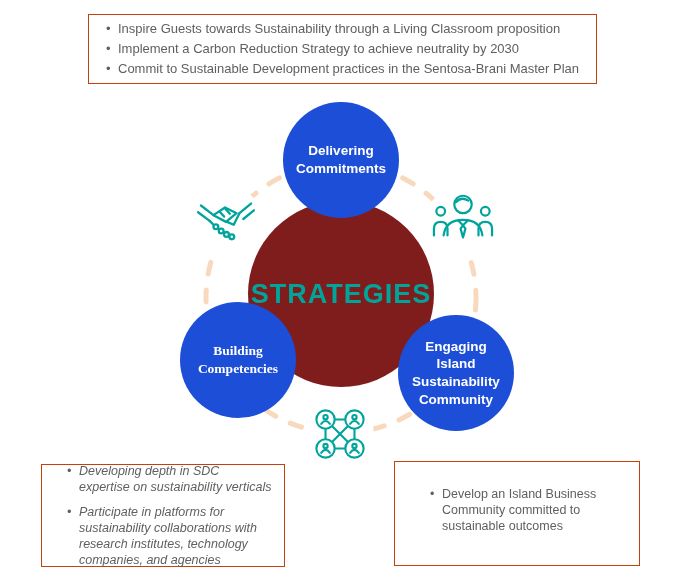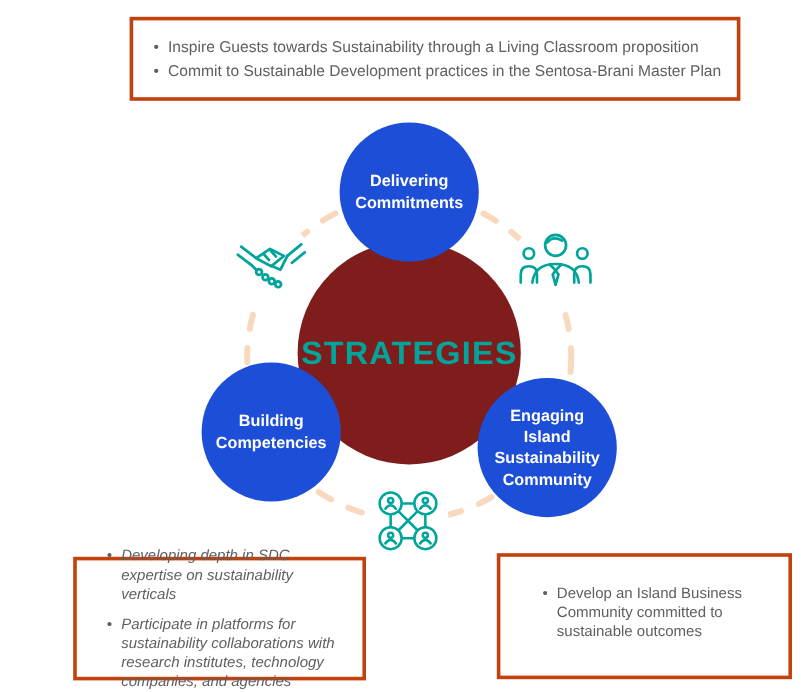--- a/index.html
+++ b/index.html
@@ -10,27 +10,26 @@
     position: relative;
     width: 676px;
     height: 577px;
     background: #ffffff;
     overflow: hidden;
   }
 
   
   .bullet-box {
     position: absolute;
-    border: 3px solid #c2410c;
+    border: 1px solid #c2410c;
     background: #ffffff;
     color: #5e5f62;
     display: flex;
     flex-direction: column;
     justify-content: center;
-    margin-left: 20px;
   }
   .bullet-box ul { list-style: none; }
   .bullet-box li {
     position: relative;
     padding-left: 13px;
   }
   .bullet-box li::before {
     content: "\2022";
     position: absolute;
     left: 1px;
@@ -106,33 +105,34 @@
     align-items: center;
     justify-content: center;
     text-align: center;
     color: #ffffff;
     font-size: 13.5px;
     font-weight: 600;
     line-height: 1.3;
     padding: 0 10px;
   }
   .node-top   { left: 283px; top: 102px; }
-  .node-left  { left: 168px; top: 302px; }
+  .node-left  { left: 180px; top: 302px; font-family: Liberation Serif, serif; }
   .node-right { left: 398px; top: 315px; }
 
   .icon-svg { display: block; }
 </style>
 </head>
 <body>
 
 <div class="canvas">
 
   <div class="bullet-box top-box">
     <ul>
       <li>Inspire Guests towards Sustainability through a Living Classroom proposition</li>
+      <li>Implement a Carbon Reduction Strategy to achieve neutrality by 2030</li>
       <li>Commit to Sustainable Development practices in the Sentosa-Brani Master Plan</li>
     </ul>
   </div>
 
   <svg class="ring-svg" width="286" height="286">
     <circle cx="143" cy="143" r="135" fill="none" stroke="#f8d9bd" stroke-width="5" stroke-dasharray="12 16" stroke-linecap="round"></circle>
   </svg>
 
   <div class="icon-halo halo-handshake">
     <svg class="icon-svg" width="58" height="52" viewBox="0 0 60 54" fill="none" stroke="#00a49b" stroke-width="2.4" stroke-linecap="round" stroke-linejoin="round">

